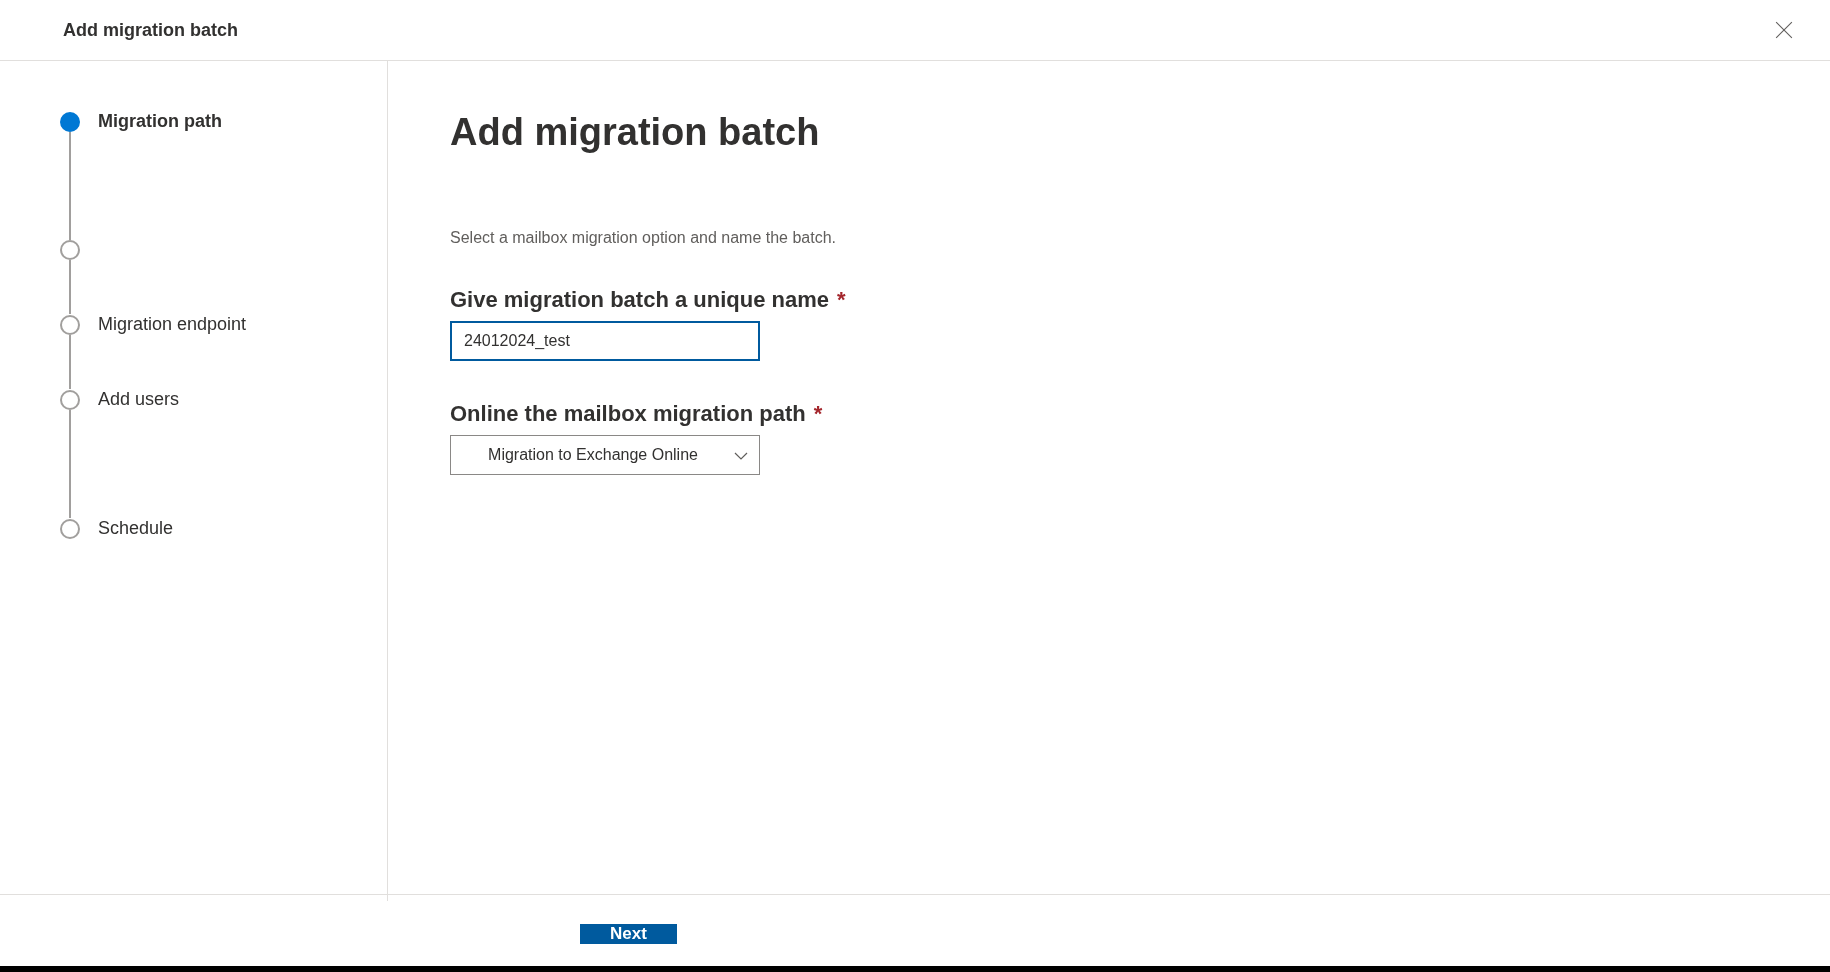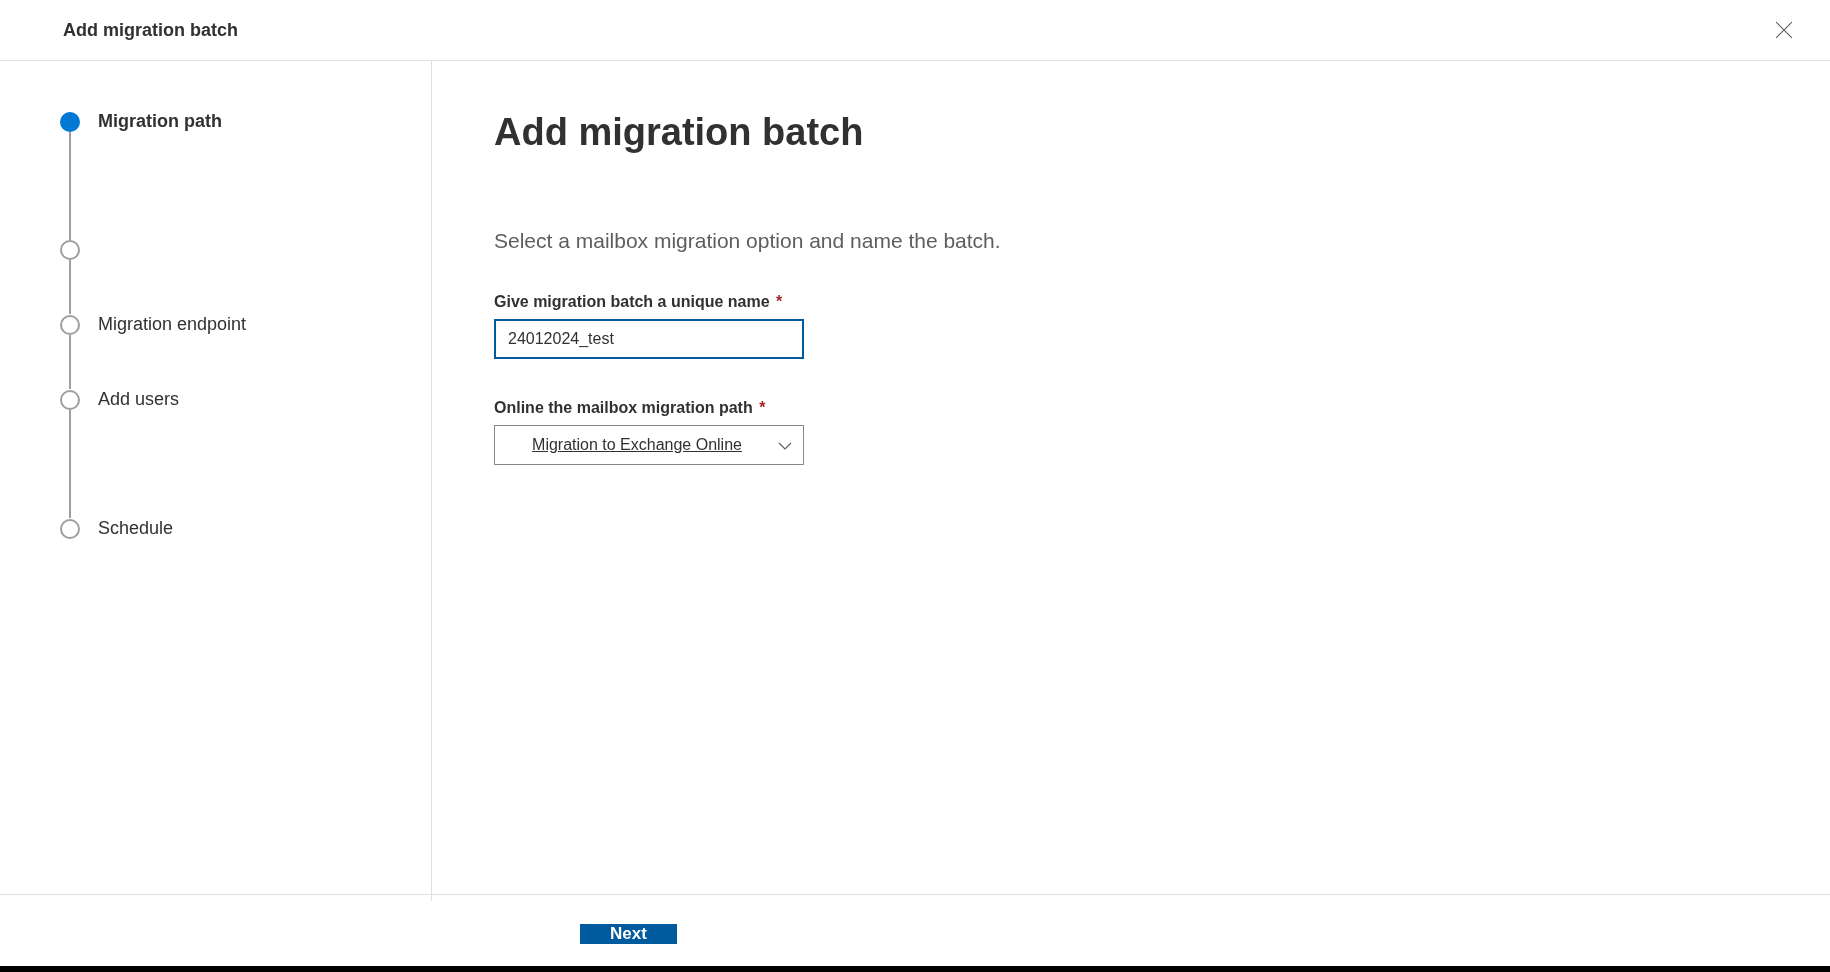--- a/index.html
+++ b/index.html
@@ -39,21 +39,21 @@
     }
     .close-btn svg {
       width: 18px;
       height: 18px;
     }
     .content {
       display: flex;
       height: calc(100% - 54px - 78px);
     }
     .sidebar {
-      width: 432px;
+      width: 388px;
       border-right: 1px solid #e1dfdd;
       padding: 50px 0 0 60px;
     }
     .step-list {
       list-style: none;
     }
     .step-item {
       display: flex;
       align-items: center;
       position: relative;
@@ -91,30 +91,30 @@
       flex: 1;
       padding: 50px 0 0 62px;
     }
     .main-title {
       font-size: 38px;
       font-weight: 600;
       color: #323130;
       margin-bottom: 75px;
     }
     .description {
-      font-size: 21px;
+      font-size: 16px;
       color: #605e5c;
       margin-bottom: 40px;
     }
     .form-group {
       margin-bottom: 40px;
     }
     .form-label {
       display: block;
-      font-size: 16px;
+      font-size: 22px;
       font-weight: 600;
       color: #323130;
       margin-bottom: 8px;
     }
     .required {
       color: #a4262c;
       margin-left: 2px;
     }
     .text-input {
       width: 310px;
@@ -135,21 +135,20 @@
       height: 40px;
       padding: 0 36px 0 12px;
       border: 1px solid #8a8886;
       font-size: 16px;
       color: #323130;
       background: #ffffff;
       cursor: pointer;
       appearance: none;
       font-family: inherit;
       outline: none;
-      text-decoration: underline;
     }
     .select-chevron {
       position: absolute;
       right: 12px;
       top: 50%;
       transform: translateY(-50%);
       pointer-events: none;
       color: #605e5c;
     }
     .footer {

